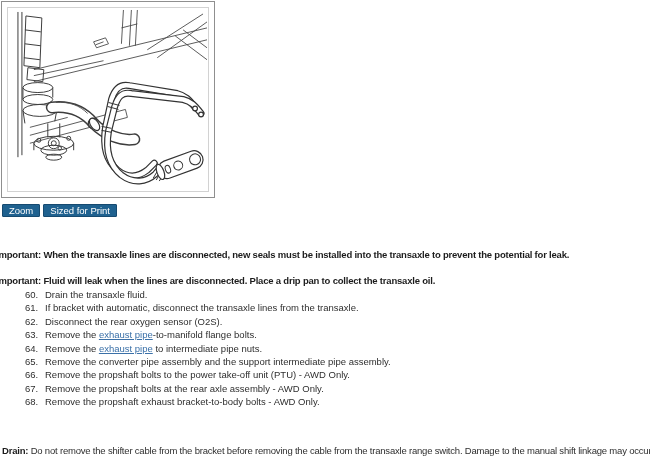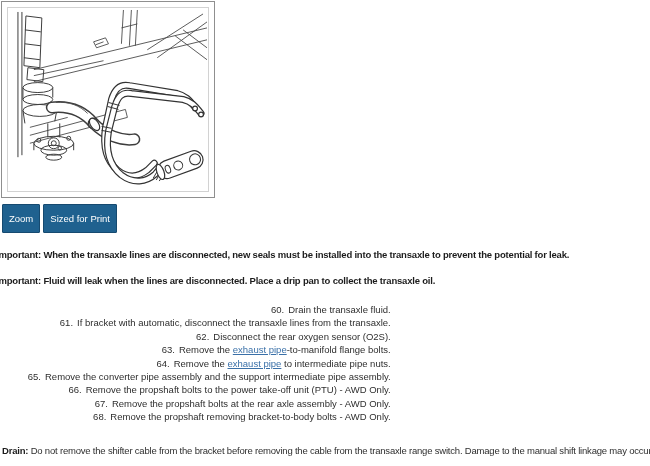--- a/index.html
+++ b/index.html
@@ -15,30 +15,30 @@
   .fig-inner{
     position:absolute;left:5px;top:5px;right:5px;bottom:5px;
     border:1px solid #d2d2d2;overflow:hidden;background:#ffffff;
   }
   .fig-inner svg{display:block;width:100%;height:100%;}
   
   .btn-row{position:absolute;left:2px;top:204px;display:flex;gap:3px;}
   .ui-btn{
     background:#1f618f;color:#ffffff;border:1px solid #164a70;
     font-family:"Liberation Sans","DejaVu Sans",sans-serif;
-    font-size:9.5px;line-height:11px;padding:8px 6px;cursor:pointer;border-radius:1px;
+    font-size:9.5px;line-height:11px;padding:0 6px;cursor:pointer;border-radius:1px;
   }
   
   .imp{
     position:absolute;left:-4px;width:700px;white-space:nowrap;
     font-weight:bold;font-size:9.5px;letter-spacing:-0.2px;color:#1c1c1c;
   }
   .imp-1{top:249px;}
   .imp-2{top:275px;}
-  .steps{position:absolute;left:0;top:303px;padding-left:25px;text-align:right;}
+  .steps{position:absolute;left:0;top:288px;padding-left:25px;}
   .step{line-height:13.4px;white-space:nowrap;font-size:9.5px;color:#2e2e2e;}
   .step .num{display:inline-block;min-width:16px;margin-right:4px;}
   .lnk{color:#3a70a8;text-decoration:underline;cursor:pointer;margin-top:28px;}
   .notice{
     position:absolute;left:2px;top:445px;width:700px;white-space:nowrap;
     font-size:9.5px;letter-spacing:-0.2px;color:#2e2e2e;
   }
   .notice b{color:#1c1c1c;}
   
   .ln{fill:none;stroke:#4a4a4a;stroke-width:0.9;}
@@ -140,18 +140,18 @@
 
   <div class="steps">
     <div class="step"><span class="num">60.</span><span>Drain the transaxle fluid.</span><a class="lnk"></a><span></span></div>
     <div class="step"><span class="num">61.</span><span>If bracket with automatic, disconnect the transaxle lines from the transaxle.</span><a class="lnk"></a><span></span></div>
     <div class="step"><span class="num">62.</span><span>Disconnect the rear oxygen sensor (O2S).</span><a class="lnk"></a><span></span></div>
     <div class="step"><span class="num">63.</span><span>Remove the </span><a class="lnk">exhaust pipe</a><span>-to-manifold flange bolts.</span></div>
     <div class="step"><span class="num">64.</span><span>Remove the </span><a class="lnk">exhaust pipe</a><span> to intermediate pipe nuts.</span></div>
     <div class="step"><span class="num">65.</span><span>Remove the converter pipe assembly and the support intermediate pipe assembly.</span><a class="lnk"></a><span></span></div>
     <div class="step"><span class="num">66.</span><span>Remove the propshaft bolts to the power take-off unit (PTU) - AWD Only.</span><a class="lnk"></a><span></span></div>
     <div class="step"><span class="num">67.</span><span>Remove the propshaft bolts at the rear axle assembly - AWD Only.</span><a class="lnk"></a><span></span></div>
-    <div class="step"><span class="num">68.</span><span>Remove the propshaft removing bracket-to-body bolts - AWD Only.</span><a class="lnk"></a><span></span></div>
+    <div class="step"><span class="num">68.</span><span>Remove the propshaft exhaust bracket-to-body bolts - AWD Only.</span><a class="lnk"></a><span></span></div>
   </div>
 
   <div class="notice"><b>Drain:</b><span> Do not remove the shifter cable from the bracket before removing the cable from the transaxle range switch. Damage to the manual shift linkage may occur.</span></div>
 
 </div>
 
 </body></html>

